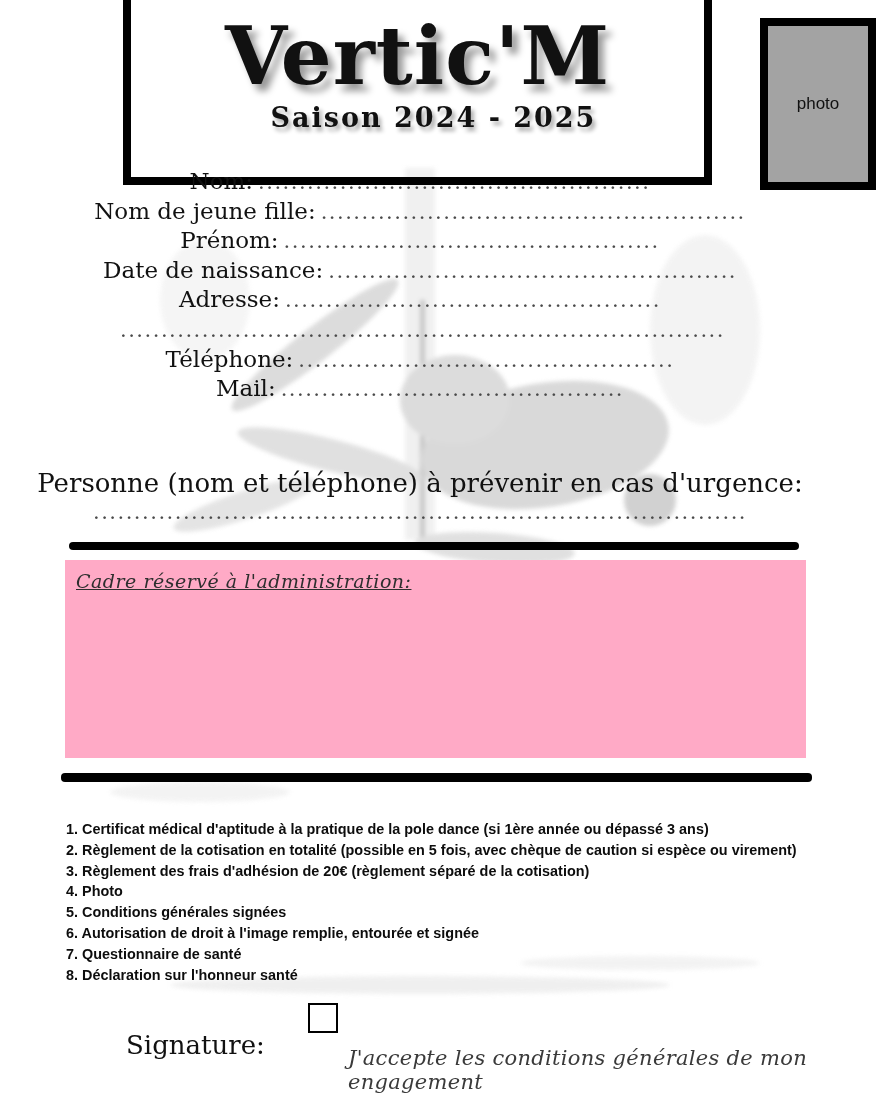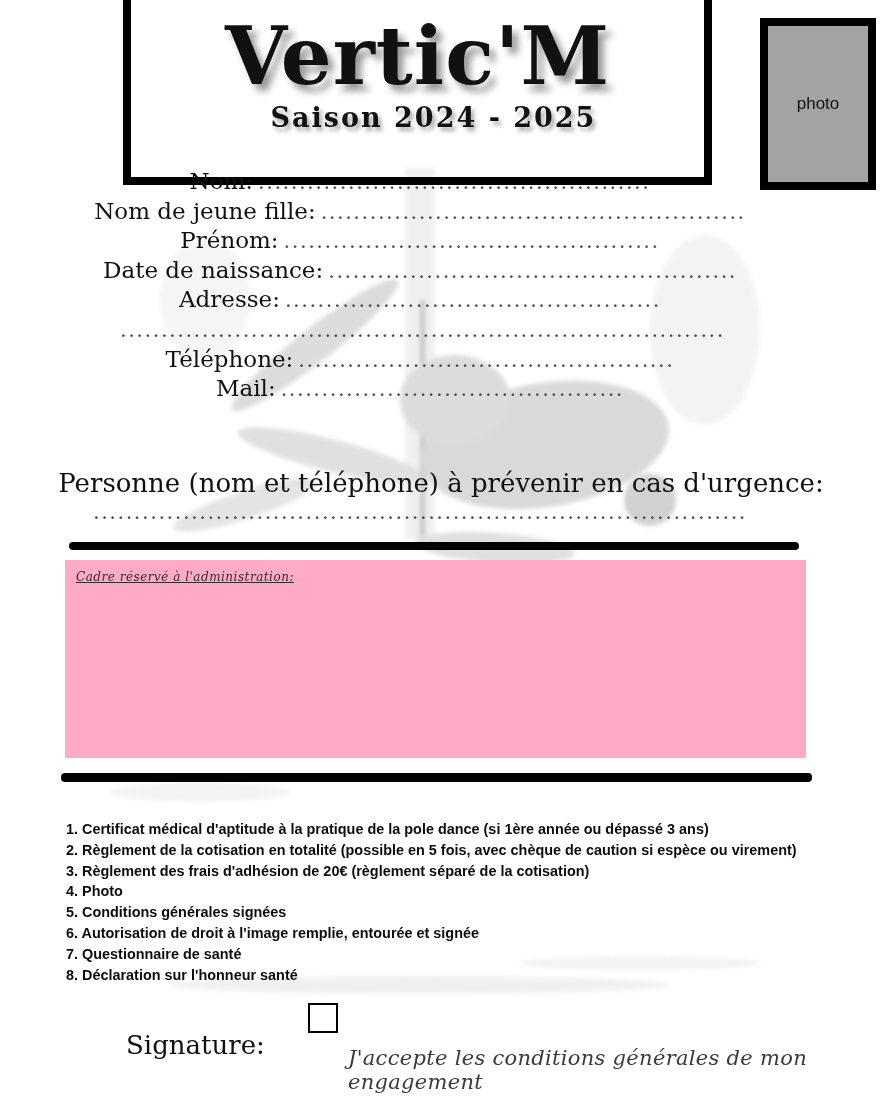--- a/index.html
+++ b/index.html
@@ -17,31 +17,31 @@
   
   .photo-box{position:absolute;left:744px;top:18px;width:116px;height:172px;
              border:8px solid #000;box-sizing:border-box;display:flex;align-items:center;
              justify-content:center;background:#a3a3a3;z-index:2;
              font-family:"Liberation Sans", sans-serif;font-size:17px;color:#111;margin-left:16px;}
   
   .fields{position:absolute;left:0;top:168px;width:840px;text-align:center;z-index:2;}
   .fline{height:29.6px;line-height:27px;font-size:23px;white-space:nowrap;}
   .dots{color:#4a4a4a;letter-spacing:1.5px;font-size:21px;margin-left:5px;}
   .emergency{position:absolute;left:0;top:468px;width:840px;text-align:center;
-             font-size:26px;z-index:2;margin-left:21px;}
+             font-size:26px;z-index:2;}
   .emergency-dots{position:absolute;left:0;top:500px;width:840px;text-align:center;
                   font-size:21px;color:#4a4a4a;letter-spacing:1.5px;z-index:2;}
   
   .bar{position:absolute;height:8px;background:#000;border-radius:4px;z-index:3;}
   .bar-top{left:69px;top:542px;width:730px;}
   .bar-bottom{left:61px;top:773px;width:751px;height:9px;}
   
   .admin-box{position:absolute;left:65px;top:560px;width:741px;height:198px;
              background:#FFAAC6;z-index:2;}
-  .admin-label{position:absolute;left:11px;top:10px;font-size:12px;font-style:italic;
+  .admin-label{position:absolute;left:11px;top:10px;font-size:19px;font-style:italic;
                text-decoration:underline;color:#2e2e2e;letter-spacing:.5px;}
   
   .docs-title{position:absolute;left:66px;top:784px;font-size:25px;z-index:2;}
   .doc-list{position:absolute;left:66px;top:819px;z-index:2;
             font-family:"Liberation Sans", sans-serif;font-weight:bold;font-size:15.5px;
             transform:scaleX(.93);transform-origin:left top;color:#0d0d0d;}
   .doc-item{height:20.8px;line-height:20.8px;white-space:nowrap;}
   
   .checkbox{position:absolute;left:308px;top:1003px;width:26px;height:26px;
             border:2px solid #000;background:#fff;z-index:2;}

